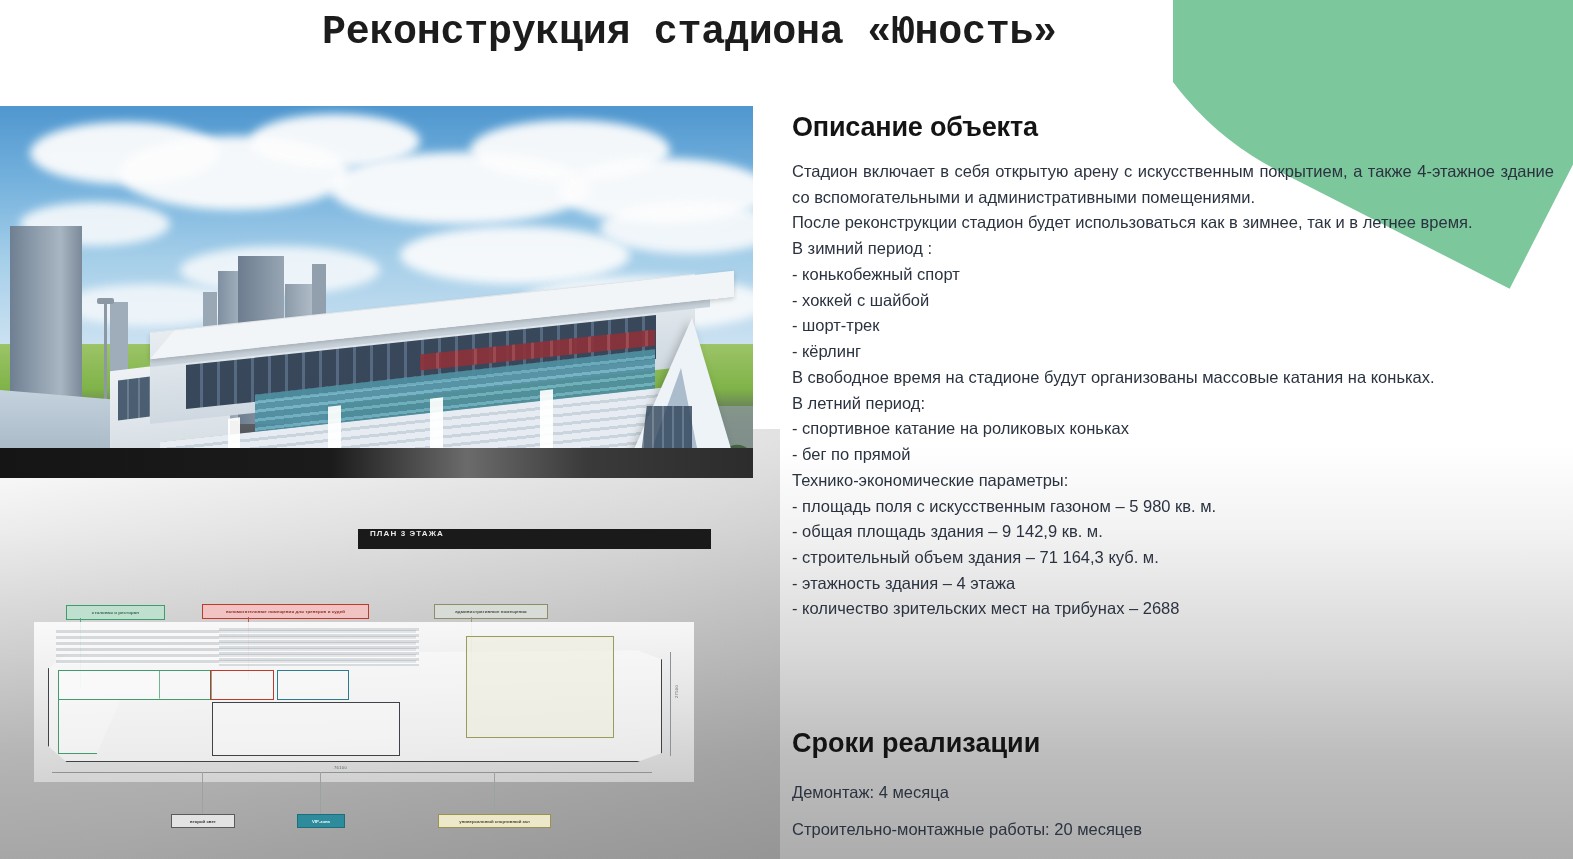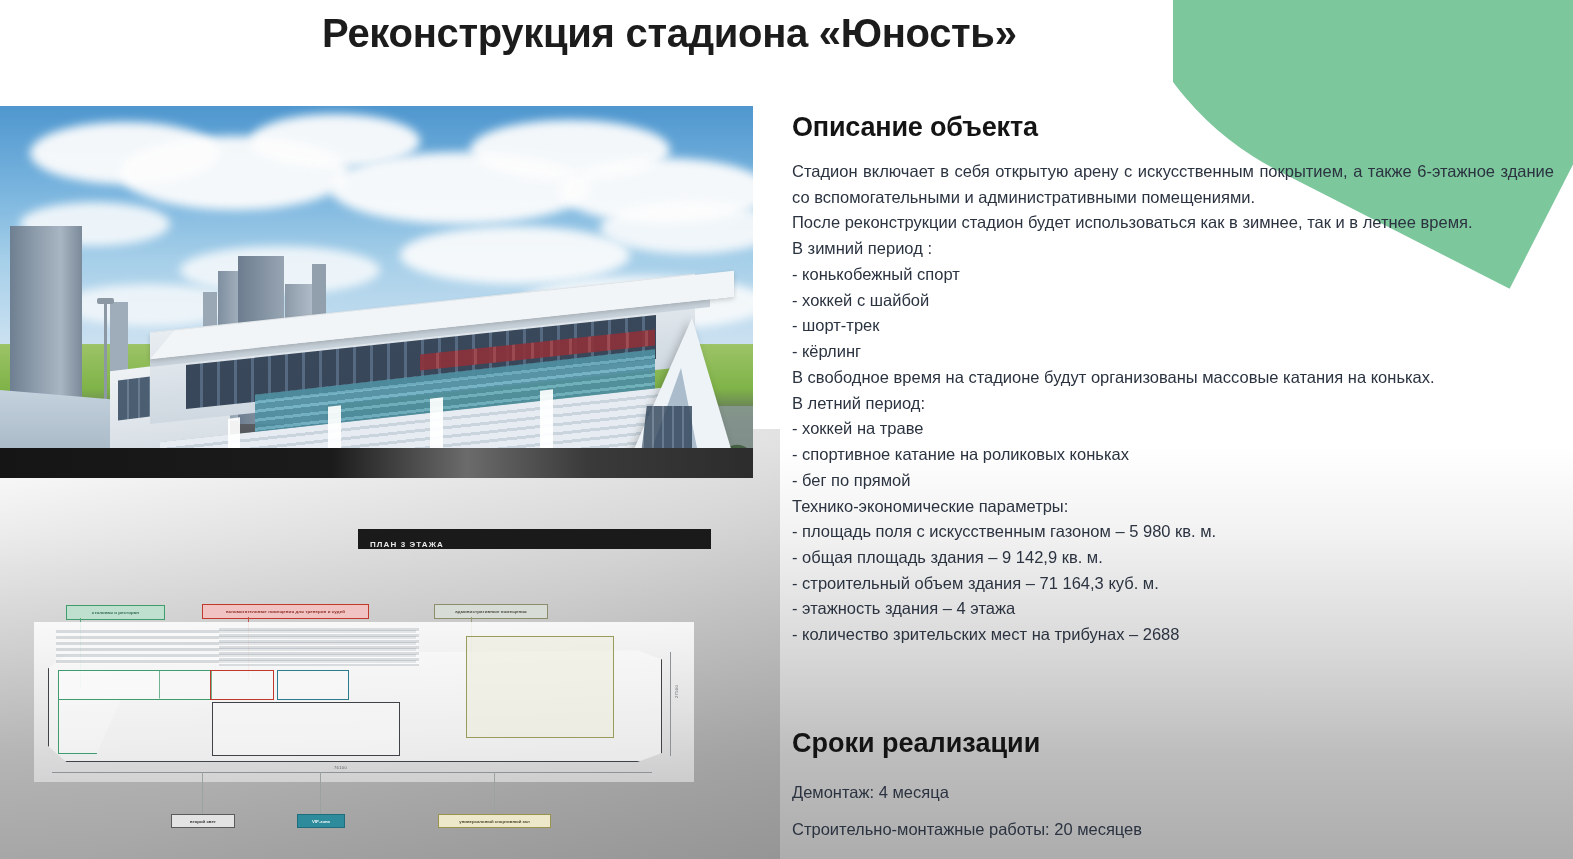--- a/index.html
+++ b/index.html
@@ -29,21 +29,21 @@
     transform:rotate(27deg);
     transform-origin:top right;
   }
   .green-clip{
     position:absolute;top:0;right:0;width:400px;height:310px;overflow:hidden;
   }
   
   .title{
     position:absolute;left:322px;top:10px;width:960px;
     font-size:40px;font-weight:bold;color:#1c1c1c;
-    letter-spacing:-.3px;line-height:1.15;
+    letter-spacing:-.3px;line-height:1.15;font-family:Liberation Mono, monospace;
   }
   
   .photo{
     position:absolute;left:0;top:106px;width:753px;height:372px;overflow:hidden;
     background:linear-gradient(to bottom,#5b9fd4 0%,#85bde3 28%,#a9d2ec 46%,#cfe4f2 58%,#cfe4f2 62%,#9fc56a 63%,#7fb348 76%,#5b5f63 85%,#3b3d40 100%);
   }
   .sky{position:absolute;left:0;top:0;width:100%;height:64%;
        background:linear-gradient(to bottom,#4f97cf 0%,#79b4de 35%,#a6cfe9 65%,#cbe1f1 100%);}
   .cloud{position:absolute;background:#fdfdfd;border-radius:50%;filter:blur(5px);opacity:.94;}
   .c1{left:30px;top:16px;width:190px;height:62px;}
@@ -180,21 +180,21 @@
     background:linear-gradient(to bottom,#c3d2dd,#aabac7);
     clip-path:polygon(0 0,100% 32%,100% 100%,0 100%);
   }
   .photo-bottom{
     position:absolute;left:0;bottom:0;width:100%;height:30px;
     background:linear-gradient(to right,#151515 0%,#1b1b1b 44%,#6b6b6b 62%,#3a3a3a 78%,#2c2c2c 100%);
   }
   
   .plan-caption{
     position:absolute;left:358px;top:529px;width:353px;height:20px;
-    background:#1a1a1a;display:flex;align-items:flex-end;
+    background:#1a1a1a;display:flex;align-items:flex-start;
   }
   .plan-caption span{
     color:#e9e9e9;font-size:8px;font-weight:bold;letter-spacing:1.1px;
     margin-left:12px;
   }
   .plan{
     position:absolute;left:34px;top:600px;width:660px;height:212px;
   }
   .plan-legend{position:absolute;left:0;top:0;width:100%;height:22px;}
   .lg{
@@ -374,30 +374,29 @@
       <div class="tick tk3"></div>
       <div class="bot-lbl bl-1">второй свет</div>
       <div class="bot-lbl bl-2">VIP-зона</div>
       <div class="bot-lbl bl-3">универсальный спортивный зал</div>
     </div>
   </div>
 
   <div class="col">
     <h2 class="sec">Описание объекта</h2>
     <div class="body">
-      <p>Стадион включает в себя открытую арену с искусственным покрытием, а также 6-этажное здание со вспомогательными и административными помещениями.</p>
+      <p>Стадион включает в себя открытую арену с искусственным покрытием, а также 4-этажное здание со вспомогательными и административными помещениями.</p>
       <p class="nj">После реконструкции стадион будет использоваться как в зимнее, так и в летнее время.</p>
       <p class="nj">В зимний период :</p>
       <p class="nj">- конькобежный спорт</p>
       <p class="nj">- хоккей с шайбой</p>
       <p class="nj">- шорт-трек</p>
       <p class="nj">- кёрлинг</p>
       <p class="nj">В свободное время на стадионе будут организованы массовые катания на коньках.</p>
       <p class="nj">В летний период:</p>
-      <p class="nj">- хоккей на траве</p>
       <p class="nj">- спортивное катание на роликовых коньках</p>
       <p class="nj">- бег по прямой</p>
       <p class="nj">Технико-экономические параметры:</p>
       <p class="nj">- площадь поля с искусственным газоном – 5 980 кв. м.</p>
       <p class="nj">- общая площадь здания – 9 142,9 кв. м.</p>
       <p class="nj">- строительный объем здания – 71 164,3 куб. м.</p>
       <p class="nj">- этажность здания – 4 этажа</p>
       <p class="nj">- количество зрительских мест на трибунах – 2688</p>
     </div>
   </div>

